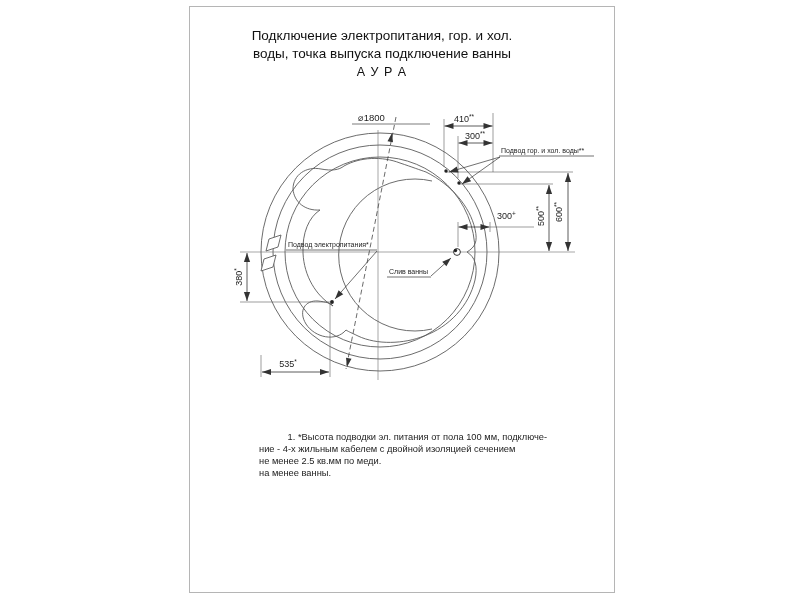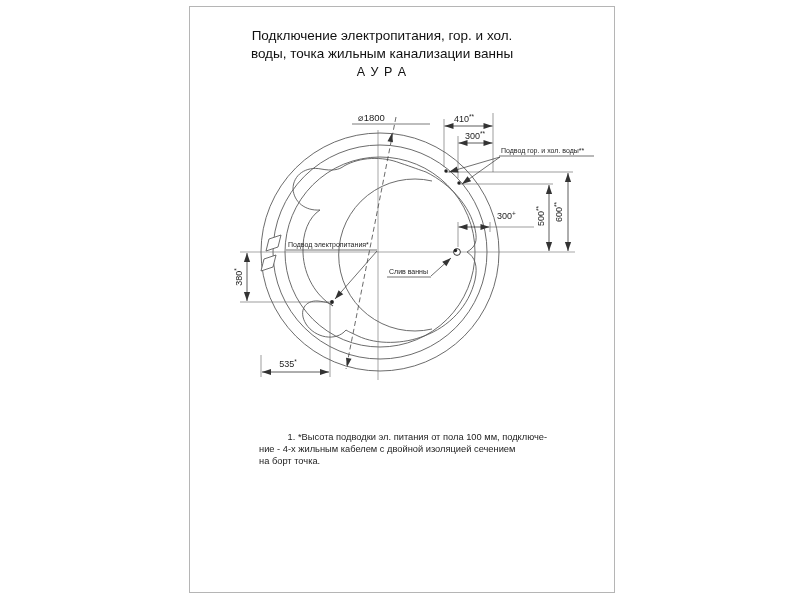--- a/index.html
+++ b/index.html
@@ -23,21 +23,21 @@
 </style>
 </head>
 <body>
 
 <div id="stage">
 
   <div class="page-border"></div>
 
   <div class="title">
     <div>Подключение электропитания, гор. и хол.</div>
-    <div>воды, точка жильным канализации ванны</div>
+    <div>воды, точка выпуска подключение ванны</div>
     <div class="t3">А У Р А</div>
   </div>
 
   <svg width="800" height="600" viewBox="0 0 800 600">
     <defs>
       <marker id="ah" viewBox="0 0 10 8" markerWidth="10" markerHeight="8" refX="9.5" refY="4" orient="auto-start-reverse" markerUnits="userSpaceOnUse">
         <path d="M0.5,0.9 L9.5,4 L0.5,7.1 z" fill="#333"></path>
       </marker>
     </defs>
 
@@ -131,16 +131,17 @@
     <text class="dimtxt" x="288" y="367" text-anchor="middle"><tspan>535</tspan><tspan dy="-3" font-size="6.5">*</tspan></text>
 
     <text class="lbltxt" x="501" y="153">Подвод гор. и хол. воды**</text>
     <text class="lbltxt" x="288" y="247">Подвод электропитания*</text>
     <text class="lbltxt" x="389" y="274">Слив ванны</text>
   </svg>
 
   <div class="notes">
     <div class="nrow"><span class="nnum">1.</span><span>*Высота подводки эл. питания от пола 100 мм, подключе-</span></div>
     <div class="ncont">ние - 4-х жильным кабелем с двойной изоляцией сечением</div>
-    <div class="ncont">на борт точка.</div>
+    <div class="ncont">не менее 2.5 кв.мм по меди.</div>
+    <div class="ncont">на менее ванны.</div>
   </div>
 
 </div>
 
 </body></html>

